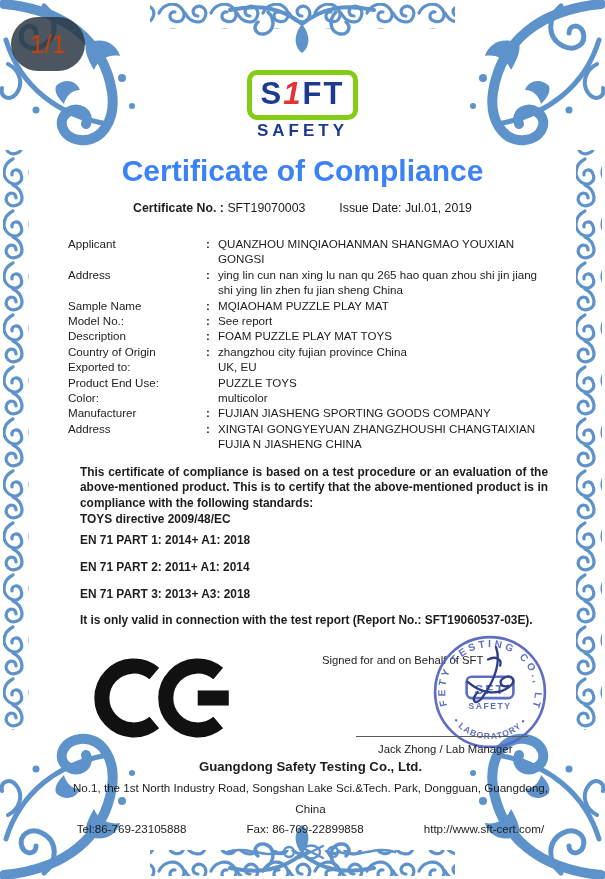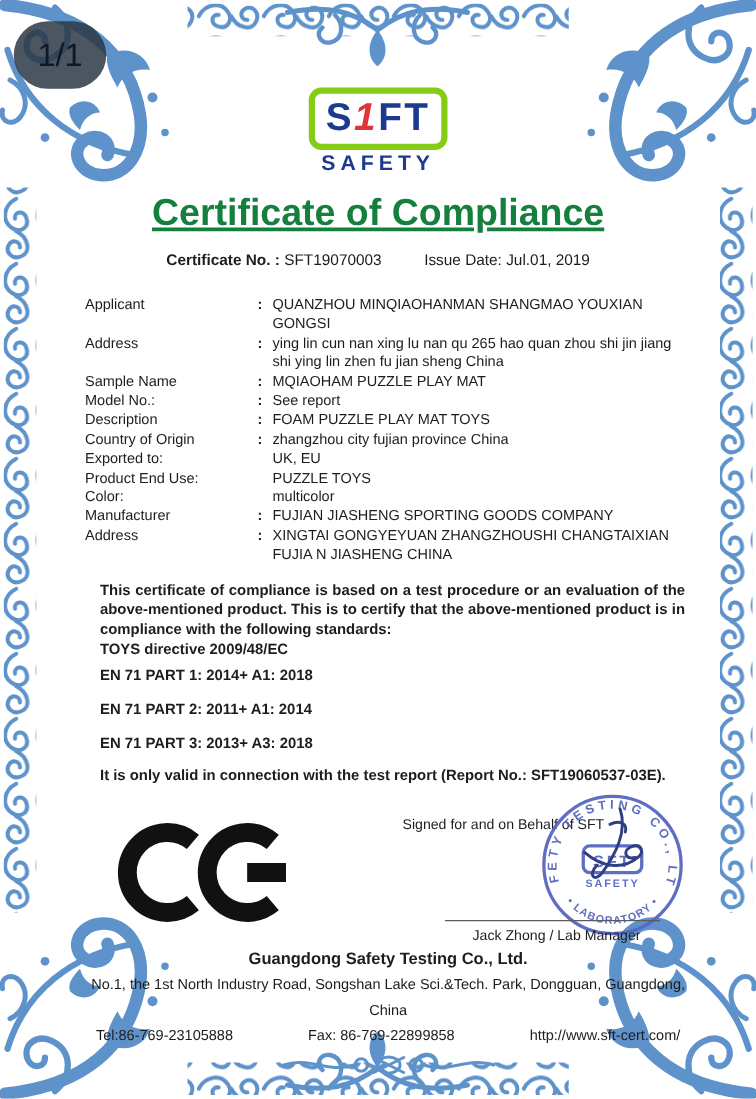--- a/index.html
+++ b/index.html
@@ -6,34 +6,34 @@
   .page{
     position:relative;width:605px;height:879px;overflow:hidden;background:#fff;
     font-family:"Liberation Sans", sans-serif;color:#1d1d1d;
   }
   svg{display:block;}
   .border-svg{position:absolute;inset:0;pointer-events:none;}
   .page-badge{
     position:absolute;left:11px;top:17px;width:74px;height:54px;
     background:rgba(44,56,68,.85);border-radius:30px;
     display:flex;align-items:center;justify-content:center;
-    color:#0f172a;font-size:26px;font-weight:400;z-index:5;
+    color:#c2410c;font-size:26px;font-weight:400;z-index:5;
   }
   .content{position:relative;z-index:2;padding-top:70px;}
   
   .logo-wrap{text-align:center;}
   .logo-box{
     display:inline-block;border:5px solid #84cc16;border-radius:10px;
     padding:0 9px 2px;line-height:38px;font-weight:bold;font-size:31px;
     color:#1c3a8e;letter-spacing:2px;
   }
   .logo-box .red1{color:#e03438;font-style:italic;}
   .logo-safety{color:#1c3a8e;font-weight:bold;font-size:17px;letter-spacing:4px;margin-top:1px;}
   
-  .title{margin:13px 0 0;text-align:center;font-size:30px;font-weight:bold;color:#15803d;text-decoration:underline;}
+  .title{margin:13px 0 0;text-align:center;font-size:30px;font-weight:bold;color:#3b82f6;}
   
   .certline{display:flex;justify-content:center;gap:34px;margin-top:13px;font-size:12.3px;}
   .certline .lab{font-weight:bold;}
   
   .fields{margin:21px 58px 0 68px;font-size:11.6px;line-height:15.4px;}
   .field-row{display:grid;grid-template-columns:138px 12px 1fr;}
   .f-label{font-weight:normal;}
   .f-sep{font-weight:bold;text-align:left;}
   
   .statement{margin:13px 57px 0 80px;font-weight:bold;font-size:11.9px;}

